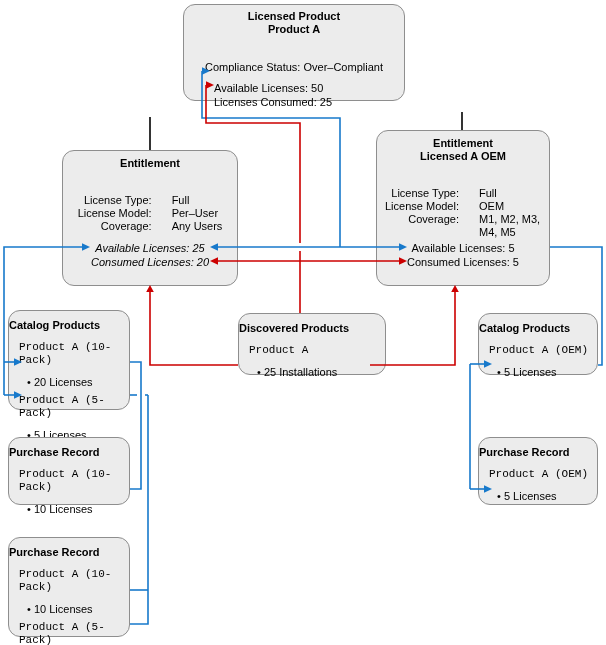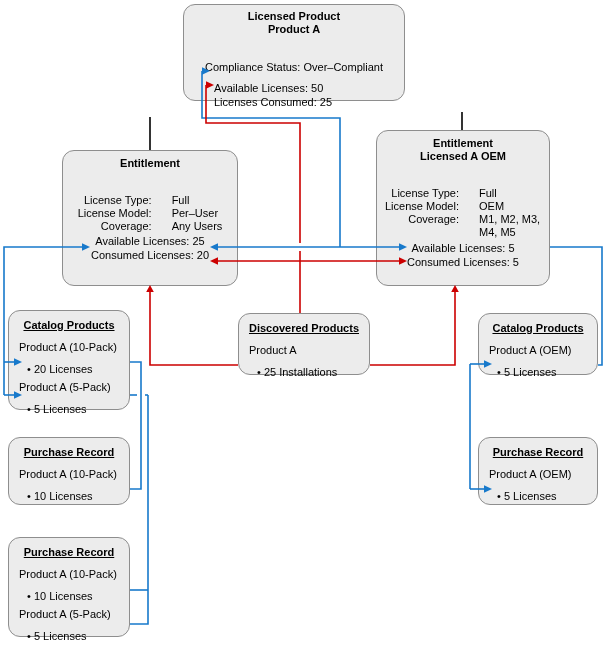--- a/index.html
+++ b/index.html
@@ -27,22 +27,22 @@
     column-gap:20px;
     line-height:13px;
     margin-top:24px;
   }
   .attr-label { text-align:right; }
   .attr-value { text-align:left; }
   .attr-value.narrow { max-width:62px; }
   .stats { position:absolute; left:0; right:0; text-align:center; line-height:14px; }
   .lp-compliance { text-align:center; margin-top:25px; line-height:13px; }
   .lp-stats { margin-top:7px; padding-left:30px; line-height:14px; text-align:left; }
-  .list-title { font-weight:bold; text-align:center; padding-top:8px; line-height:13px;text-decoration:underline; }
-  .item-name { margin:9px 0 0 10px; line-height:13px; }
+  .list-title { font-weight:bold; text-align:left; padding-top:8px; line-height:13px; }
+  .item-name { margin:9px 0 0 10px; line-height:13px;font-family:Liberation Mono, monospace; }
   .item-name.second { margin-top:5px; }
   .item-detail { margin:9px 0 0 18px; line-height:13px; }
   #wires {
     position:absolute; left:0; top:0;
     z-index:10;
     pointer-events:none;
   }
   #wires path, #wires line { fill:none; stroke-width:1.6px; }
   .wire-blue { stroke:#1779cb; }
   .wire-red { stroke:#cc0000; }
@@ -72,21 +72,21 @@
       <div>Entitlement</div>
     </div>
     <div class="attr-table">
       <div class="attr-label">License Type:</div>
       <div class="attr-value">Full</div>
       <div class="attr-label">License Model:</div>
       <div class="attr-value">Per–User</div>
       <div class="attr-label">Coverage:</div>
       <div class="attr-value">Any Users</div>
     </div>
-    <div class="stats" style="top:83px;">
+    <div class="stats" style="top:90px;font-style:italic;">
       <div>Available Licenses: 25</div>
       <div>Consumed Licenses: 20</div>
     </div>
   </div>
 
   <div class="node" style="left:376px; top:130px; width:174px; height:156px;">
     <div class="node-title" style="padding-top:6px;">
       <div>Entitlement</div>
       <div>Licensed A OEM</div>
     </div>
@@ -105,21 +105,21 @@
   </div>
 
   <div class="node" style="left:8px; top:310px; width:122px; height:100px;">
     <div class="list-title">Catalog Products</div>
     <div class="item-name">Product A (10-Pack)</div>
     <div class="item-detail">• 20 Licenses</div>
     <div class="item-name second">Product A (5-Pack)</div>
     <div class="item-detail">• 5 Licenses</div>
   </div>
 
-  <div class="node" style="left:238px; top:313px; width:132px; height:62px;">
+  <div class="node" style="left:238px; top:313px; width:148px; height:62px;">
     <div class="list-title">Discovered Products</div>
     <div class="item-name">Product A</div>
     <div class="item-detail">• 25 Installations</div>
   </div>
 
   <div class="node" style="left:478px; top:313px; width:120px; height:62px;">
     <div class="list-title">Catalog Products</div>
     <div class="item-name">Product A (OEM)</div>
     <div class="item-detail">• 5 Licenses</div>
   </div>

